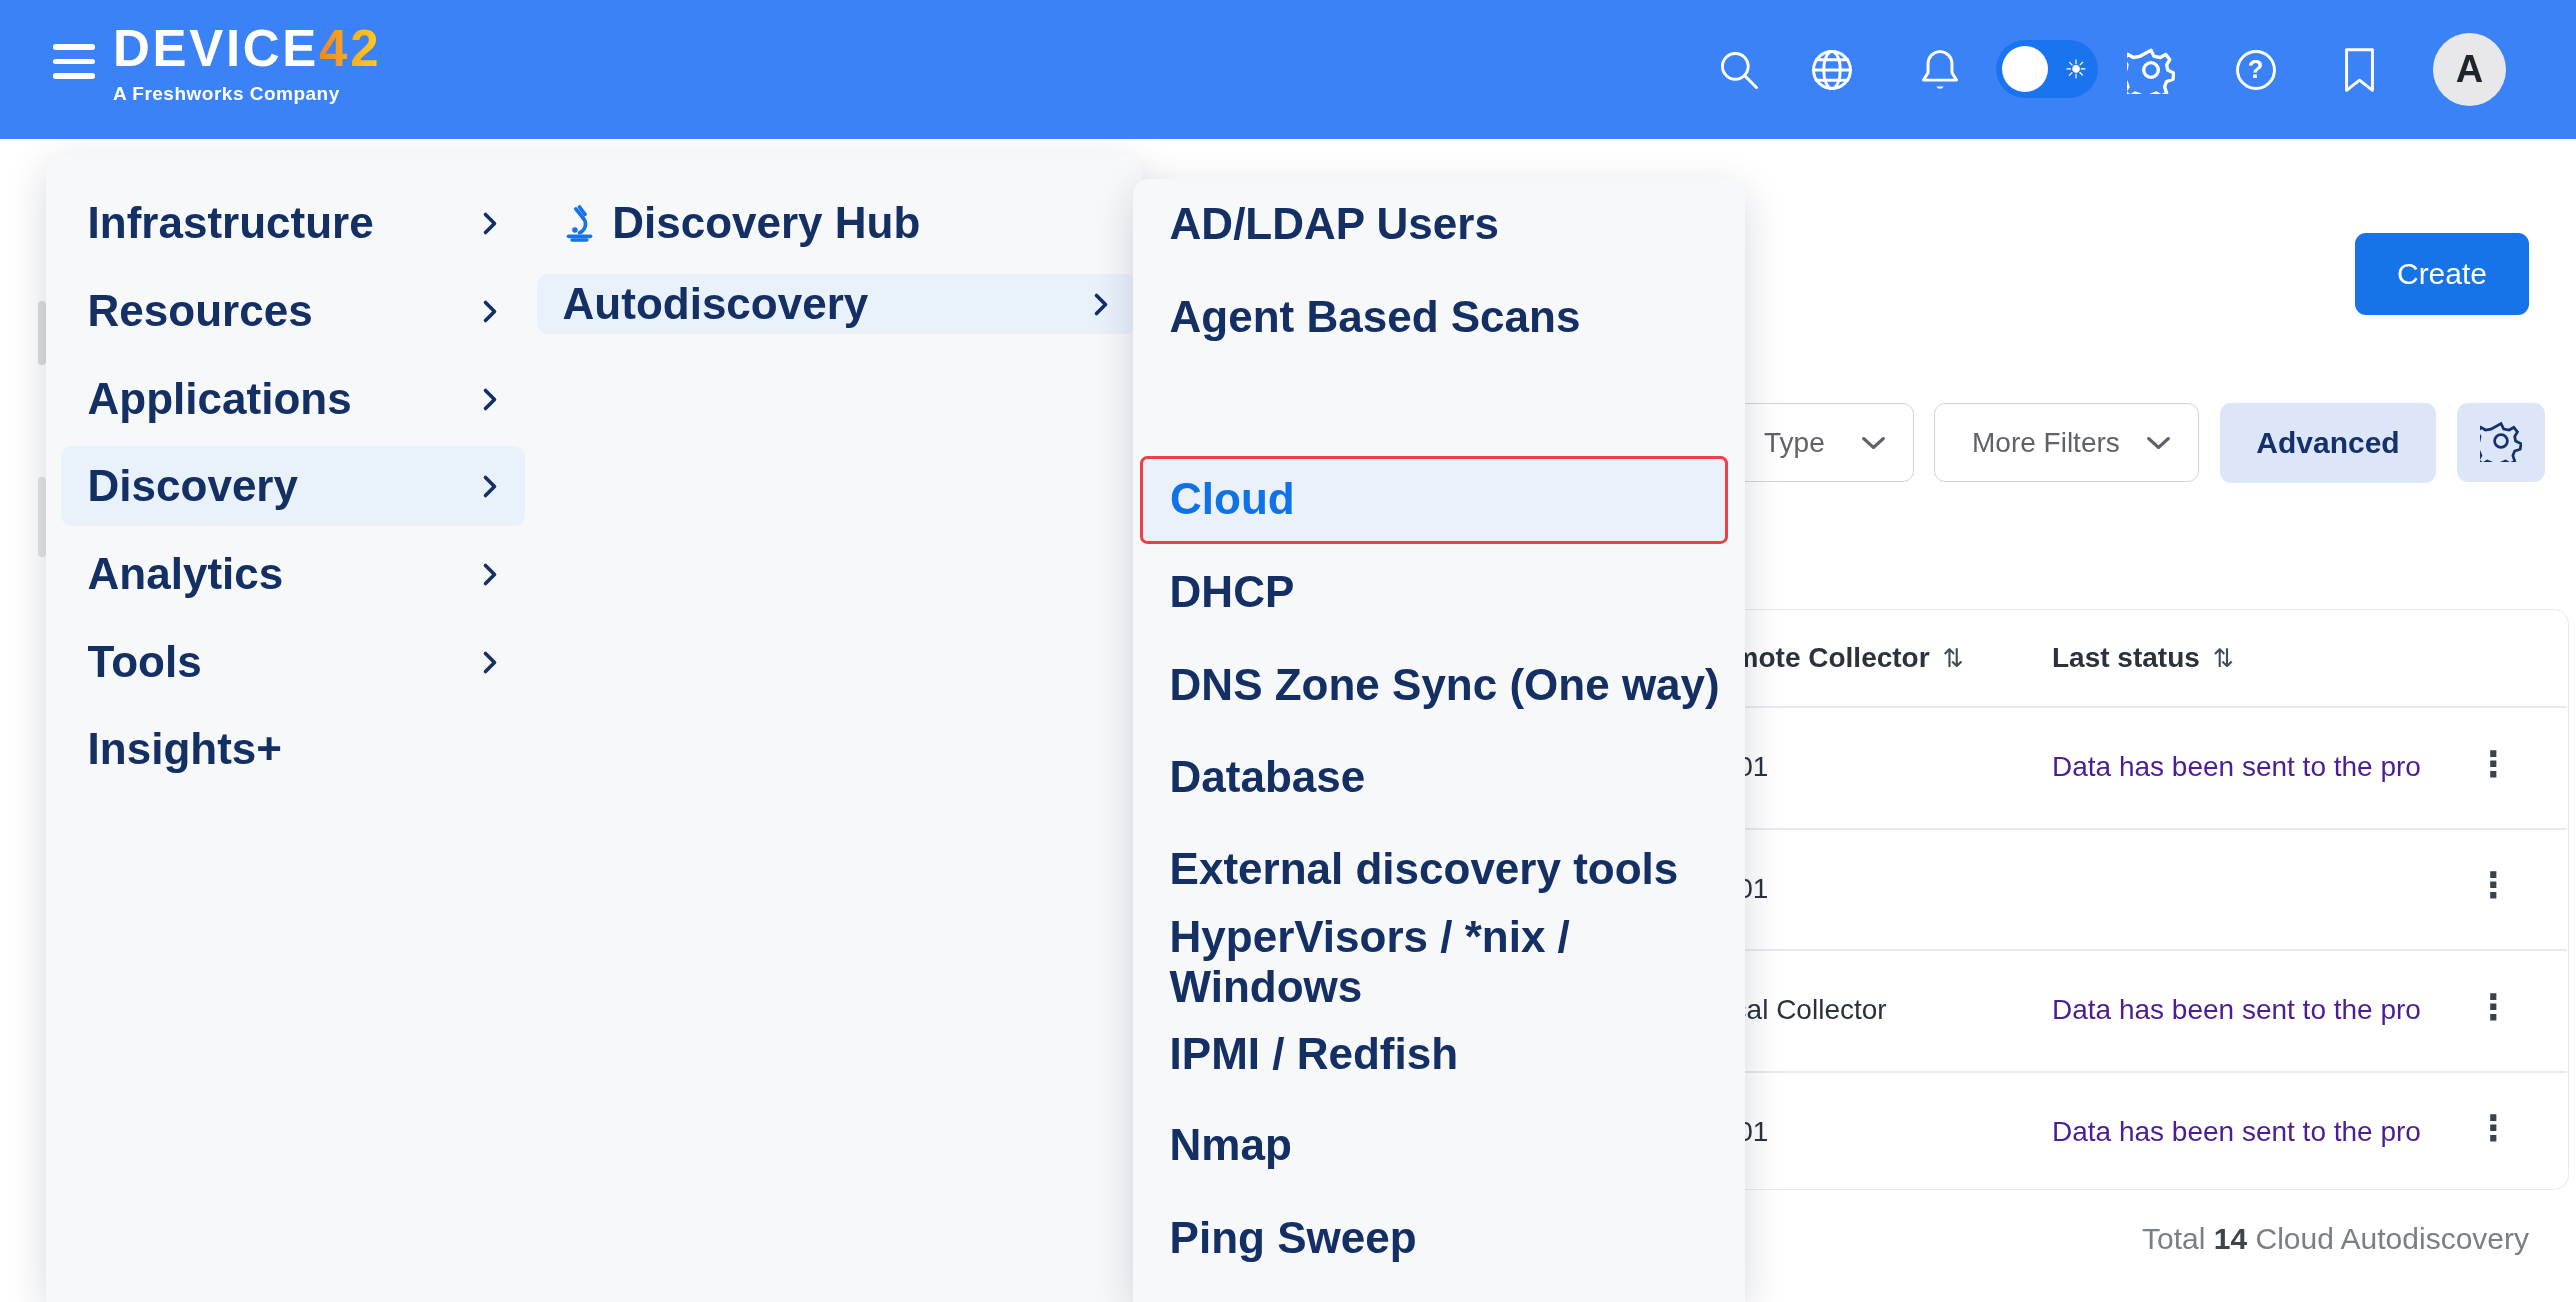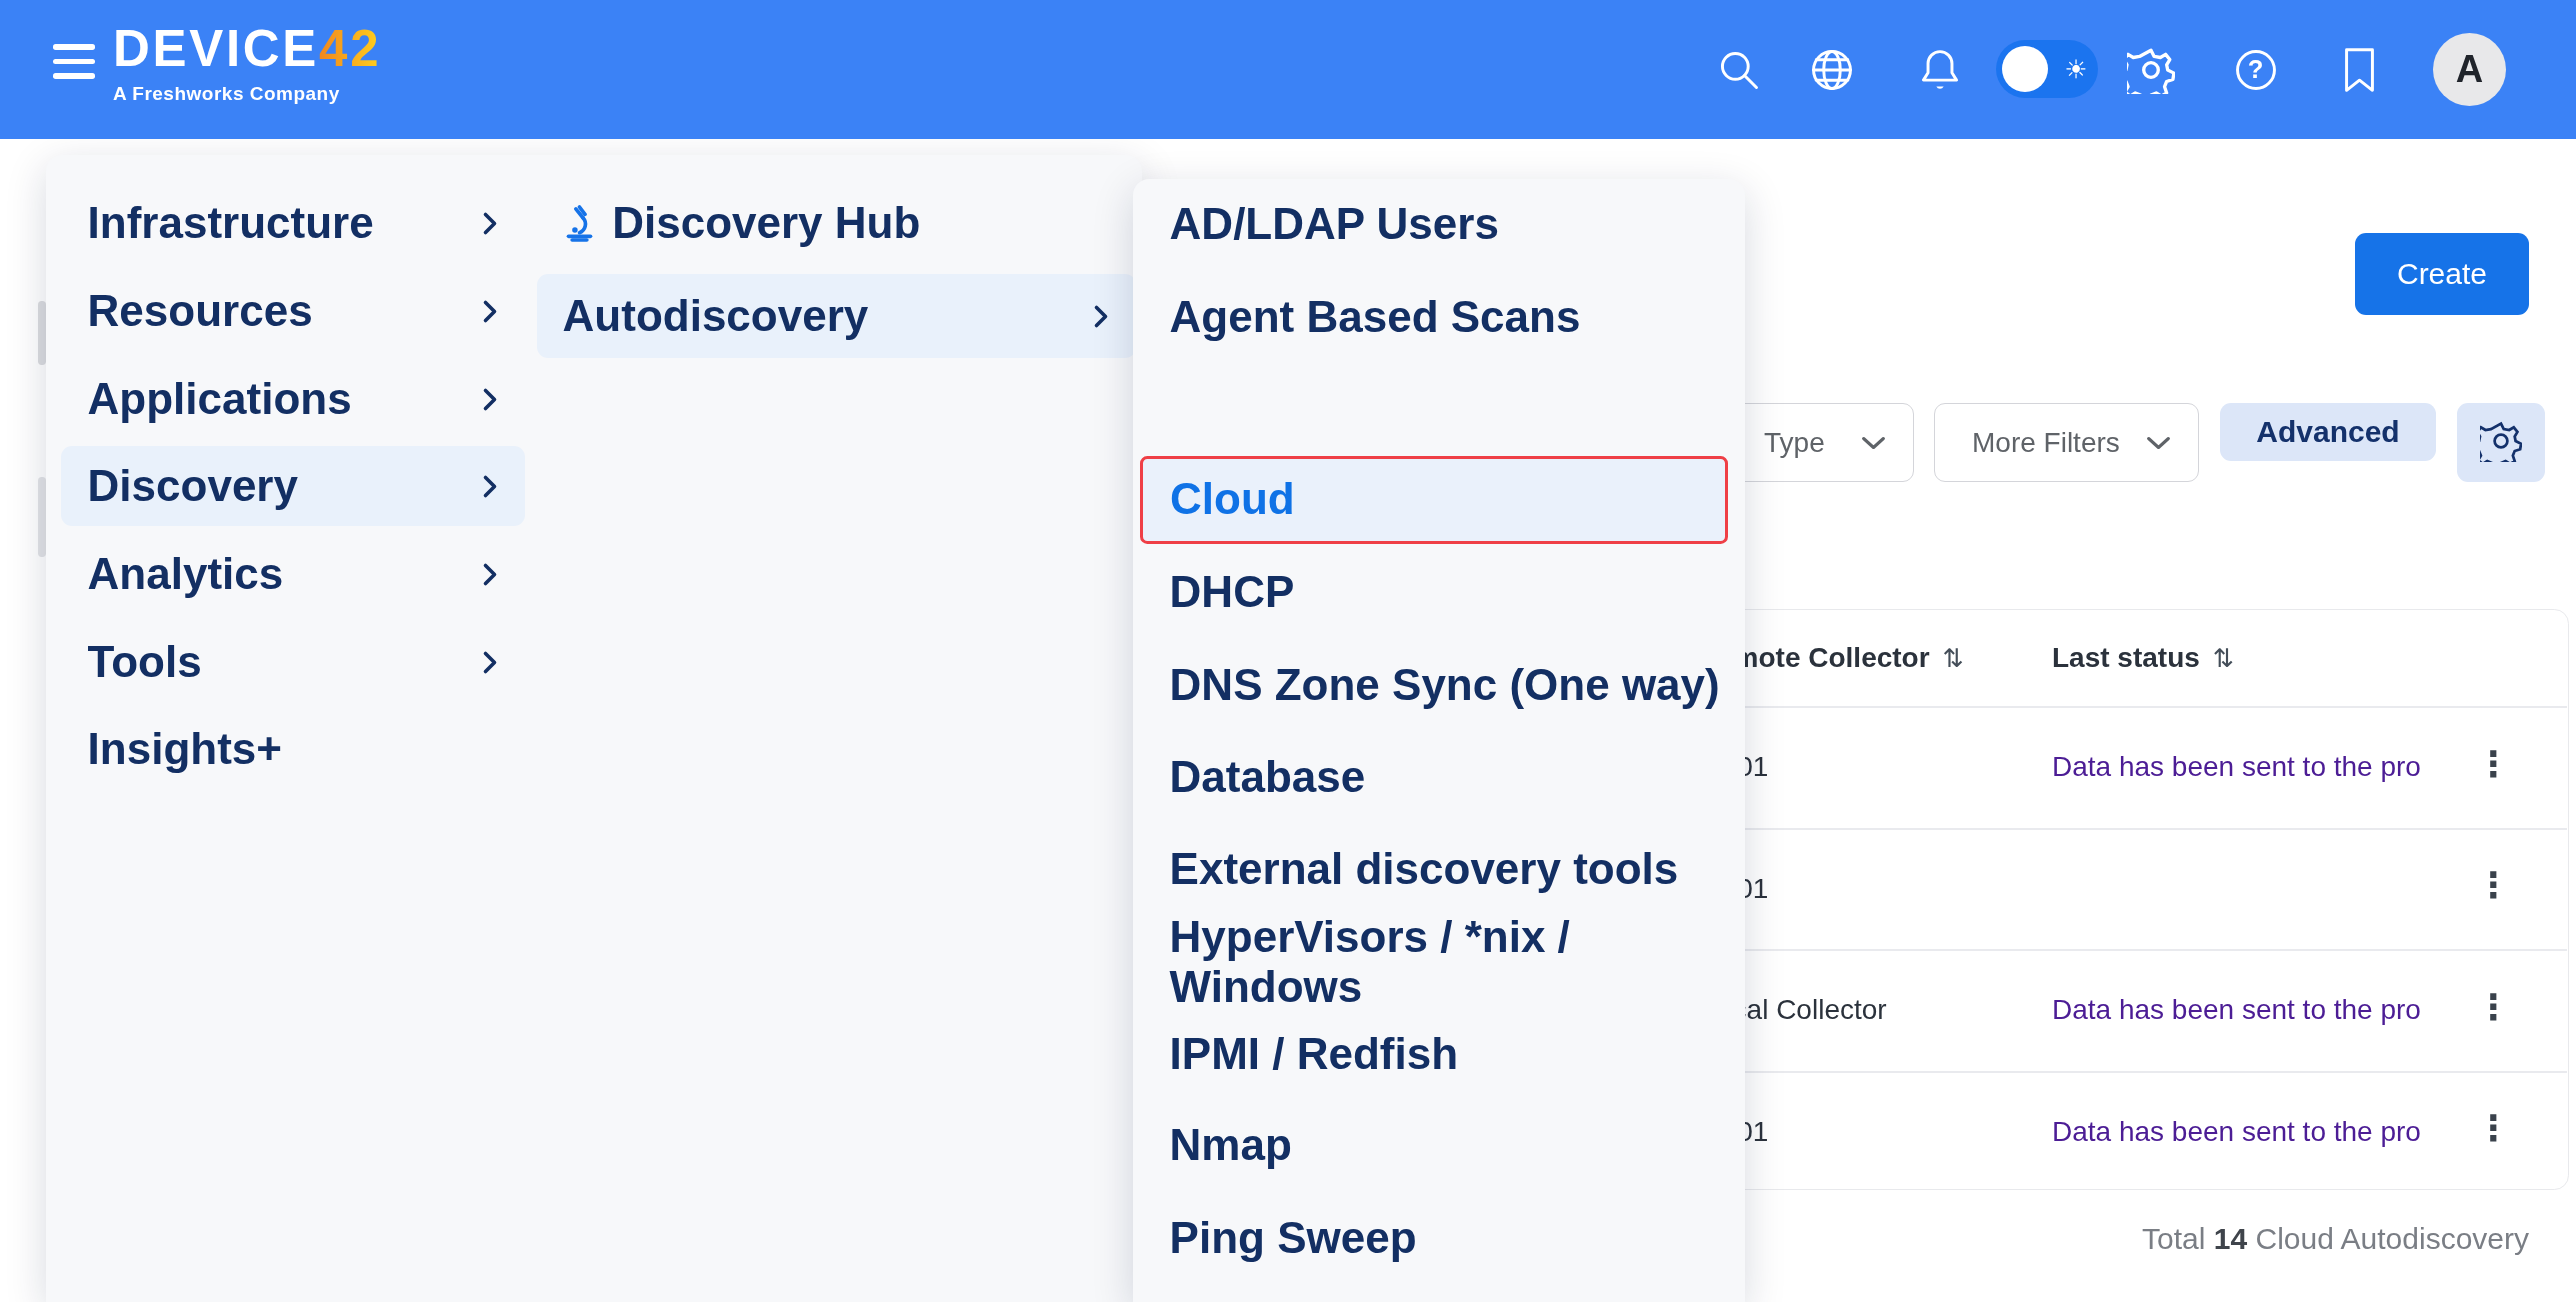--- a/index.html
+++ b/index.html
@@ -27,21 +27,21 @@
   
   #page{left:0;top:139px;width:2576px;height:1164px;background:#ffffff;z-index:1;}
   #create-btn{left:2355px;top:94px;width:174px;height:82px;border-radius:11px;background:#1673e8;
     display:flex;align-items:center;justify-content:center;color:#ffffff;font-size:30px;font-weight:500;cursor:pointer;}
   .select{top:264px;height:79px;border-radius:11px;background:#ffffff;border:1.8px solid #d4d5da;
     display:flex;align-items:center;color:#5f6368;font-size:28px;cursor:pointer;box-sizing:border-box;}
   #type-select{left:1706px;width:208px;padding-left:57px;}
   #more-filters{left:1934px;width:265px;padding-left:37px;}
   .select .chev{margin-left:auto;margin-right:25.6px;color:#5f6368;}
   .chev svg{stroke:#5f6368;fill:none;stroke-width:3.4;stroke-linecap:round;stroke-linejoin:round;}
-  #advanced-btn{left:2220px;top:264px;width:216px;height:58px;border-radius:11px;background:#dce6f8;
+  #advanced-btn{left:2220px;top:264px;width:216px;height:80px;border-radius:11px;background:#dce6f8;
     display:flex;align-items:center;justify-content:center;color:#14316b;font-size:30px;font-weight:bold;cursor:pointer;}
   #gear-btn{left:2457px;top:264px;width:88px;height:79px;border-radius:11px;background:#dce6f8;
     display:flex;align-items:center;justify-content:center;cursor:pointer;}
   #gear-btn svg{stroke:#14316b;fill:none;stroke-width:3;}
 
   #table-card{left:1462px;top:470px;width:1107px;height:581px;background:#ffffff;
     border:1.8px solid #e8e9ec;border-radius:14.6px;box-sizing:border-box;}
   .th-row{left:1462px;top:470px;width:1107px;height:97px;}
   .th{position:absolute;font-size:28px;font-weight:bold;color:#2b323c;top:33px;}
   .sort{font-family:"DejaVu Sans",sans-serif;font-weight:normal;color:#444e59;font-size:25.6px;margin-left:12.8px;cursor:pointer;}
@@ -216,21 +216,21 @@
               <path d="M18 2 l6 8"></path>
             <path d="M22 14 a10 10 0 0 1 -4 16"></path>
             <path d="M6 34 h24"></path>
               <path d="M10 38 h16"></path>
             <circle cx="13" cy="27" r="3" fill="#1673e8" stroke="none"></circle>
           </g>
         </svg>
       </span>
       <span class="lbl">Discovery Hub</span>
     </div>
-    <div class="mi hl" style="left:491px;top:119px;width:599px;height:84px;padding-left:25.6px;box-sizing:border-box;">
+    <div class="mi hl" style="left:491px;top:119px;width:599px;height:60px;padding-left:25.6px;box-sizing:border-box;">
       <span class="lbl">Autodiscovery</span>
       <span class="mchev">
           <svg width="18" height="27" viewBox="0 0 20 30">
             <polyline points="5,5 15,15 5,25"></polyline>
           </svg>
         </span>
     </div>
   </div>
 
   <div id="menu-sub" class="abs panel">

